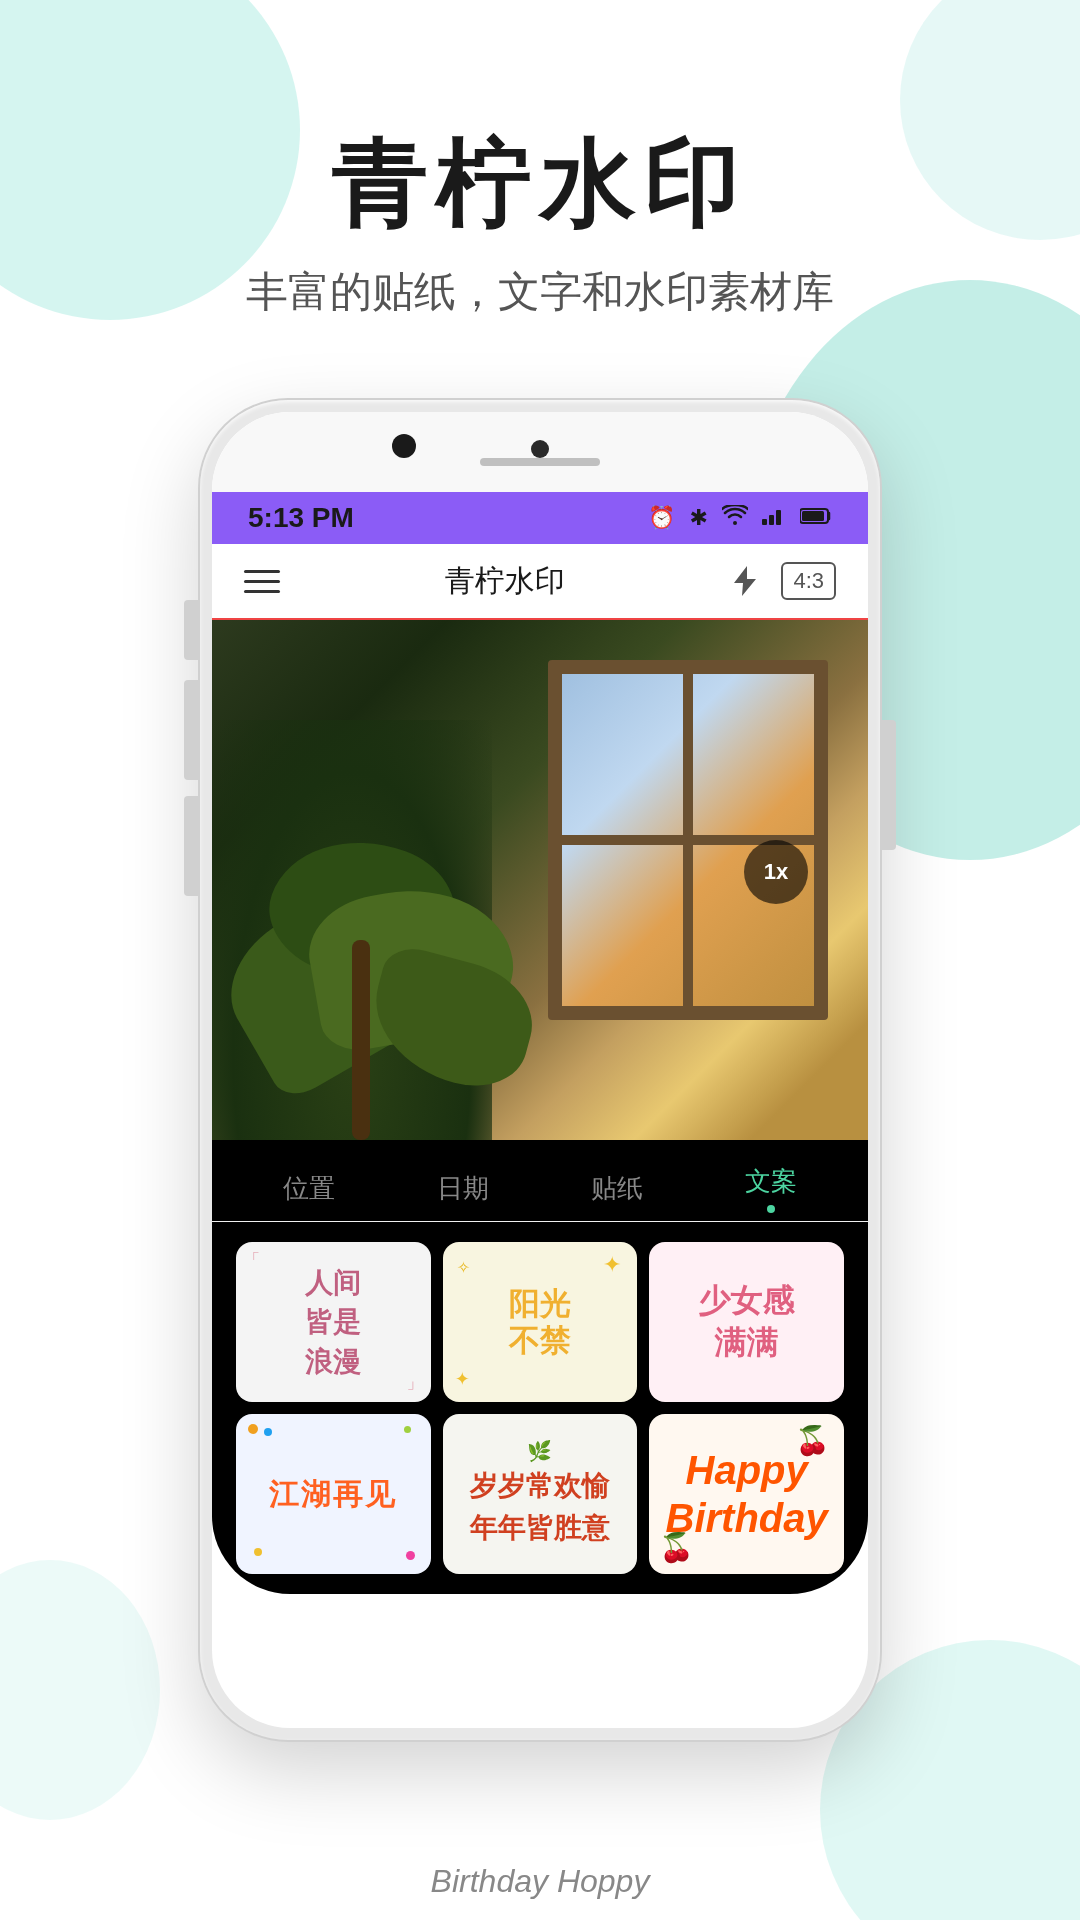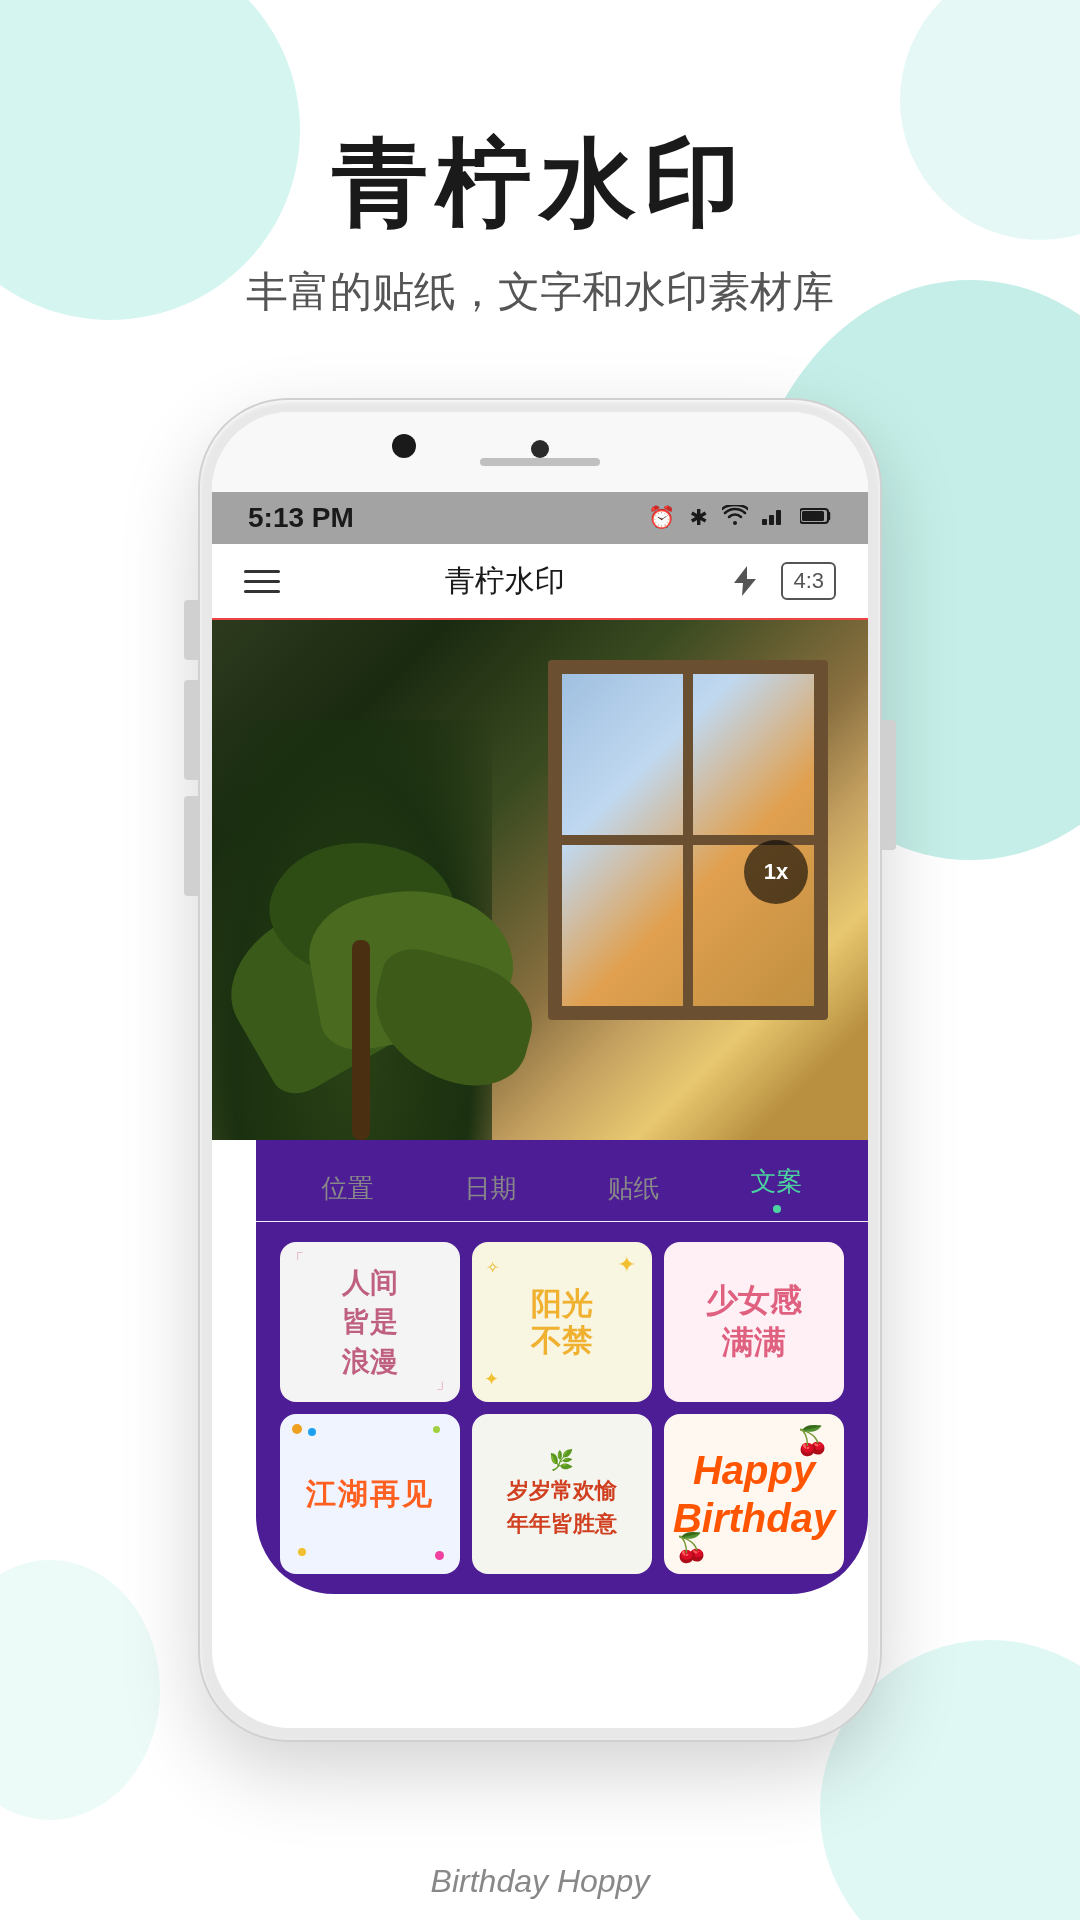--- a/index.html
+++ b/index.html
@@ -171,21 +171,21 @@
       background: #1a1a1a;
       border-radius: 50%;
       position: absolute;
       left: 180px;
       top: 22px;
     }
 
     
     .status-bar {
       height: 52px;
-      background: #a3a3a3;
+      background: #8b5cf6;
       display: flex;
       align-items: center;
       justify-content: space-between;
       padding: 0 36px;
     }
 
     .status-time {
       font-size: 28px;
       font-weight: 600;
       color: #1a1a1a;
@@ -392,24 +392,23 @@
       display: flex;
       align-items: center;
       justify-content: center;
       color: #fff;
       font-size: 22px;
       font-weight: 600;
     }
 
     
     .bottom-panel {
-      background: #4c1d95;
+      background: #000000;
       flex: 1;
       border-radius: 0 0 78px 78px;
-      margin-left: 44px;
     }
 
     
     .tab-bar {
       display: flex;
       align-items: center;
       justify-content: space-around;
       padding: 24px 20px 8px;
       border-bottom: 1px solid #f0f0f0;
     }
@@ -715,21 +714,21 @@
               <span style="position:absolute; bottom:14px; right:16px; width:9px; height:9px; background:#f040a0; border-radius:50%;"></span>
               <span style="position:absolute; top:12px; right:20px; width:7px; height:7px; background:#a0d040; border-radius:50%;"></span>
               <span style="position:absolute; bottom:18px; left:18px; width:8px; height:8px; background:#f0c030; border-radius:50%;"></span>
               <div class="sticker-text-jianghu">江湖再见</div>
             </div>
           </div>
 
           <div class="sticker-item" style="background:#f5f5f0;">
             <div style="text-align:center;">
               <div style="font-size:20px; color:#888; margin-bottom:2px;">🌿</div>
-              <div class="sticker-text-happy" style="font-size:22px; color:#d04020; font-weight:700; line-height:1.5;">岁岁常欢愉<br>年年皆胜意</div>
+              <div class="sticker-text-happy" style="font-size:28px; color:#d04020; font-weight:700; line-height:1.5;">岁岁常欢愉<br>年年皆胜意</div>
             </div>
           </div>
 
           <div class="sticker-item" style="background:#fff8f0;">
             <div style="position:relative; width:100%; height:100%; display:flex; align-items:center; justify-content:center;">
               <span style="position:absolute; top:10px; right:14px; font-size:28px;">🍒</span>
               <span style="position:absolute; bottom:10px; left:10px; font-size:28px;">🍒</span>
               <div class="sticker-text-birthday">Happy<br>Birthday</div>
             </div>
           </div>

